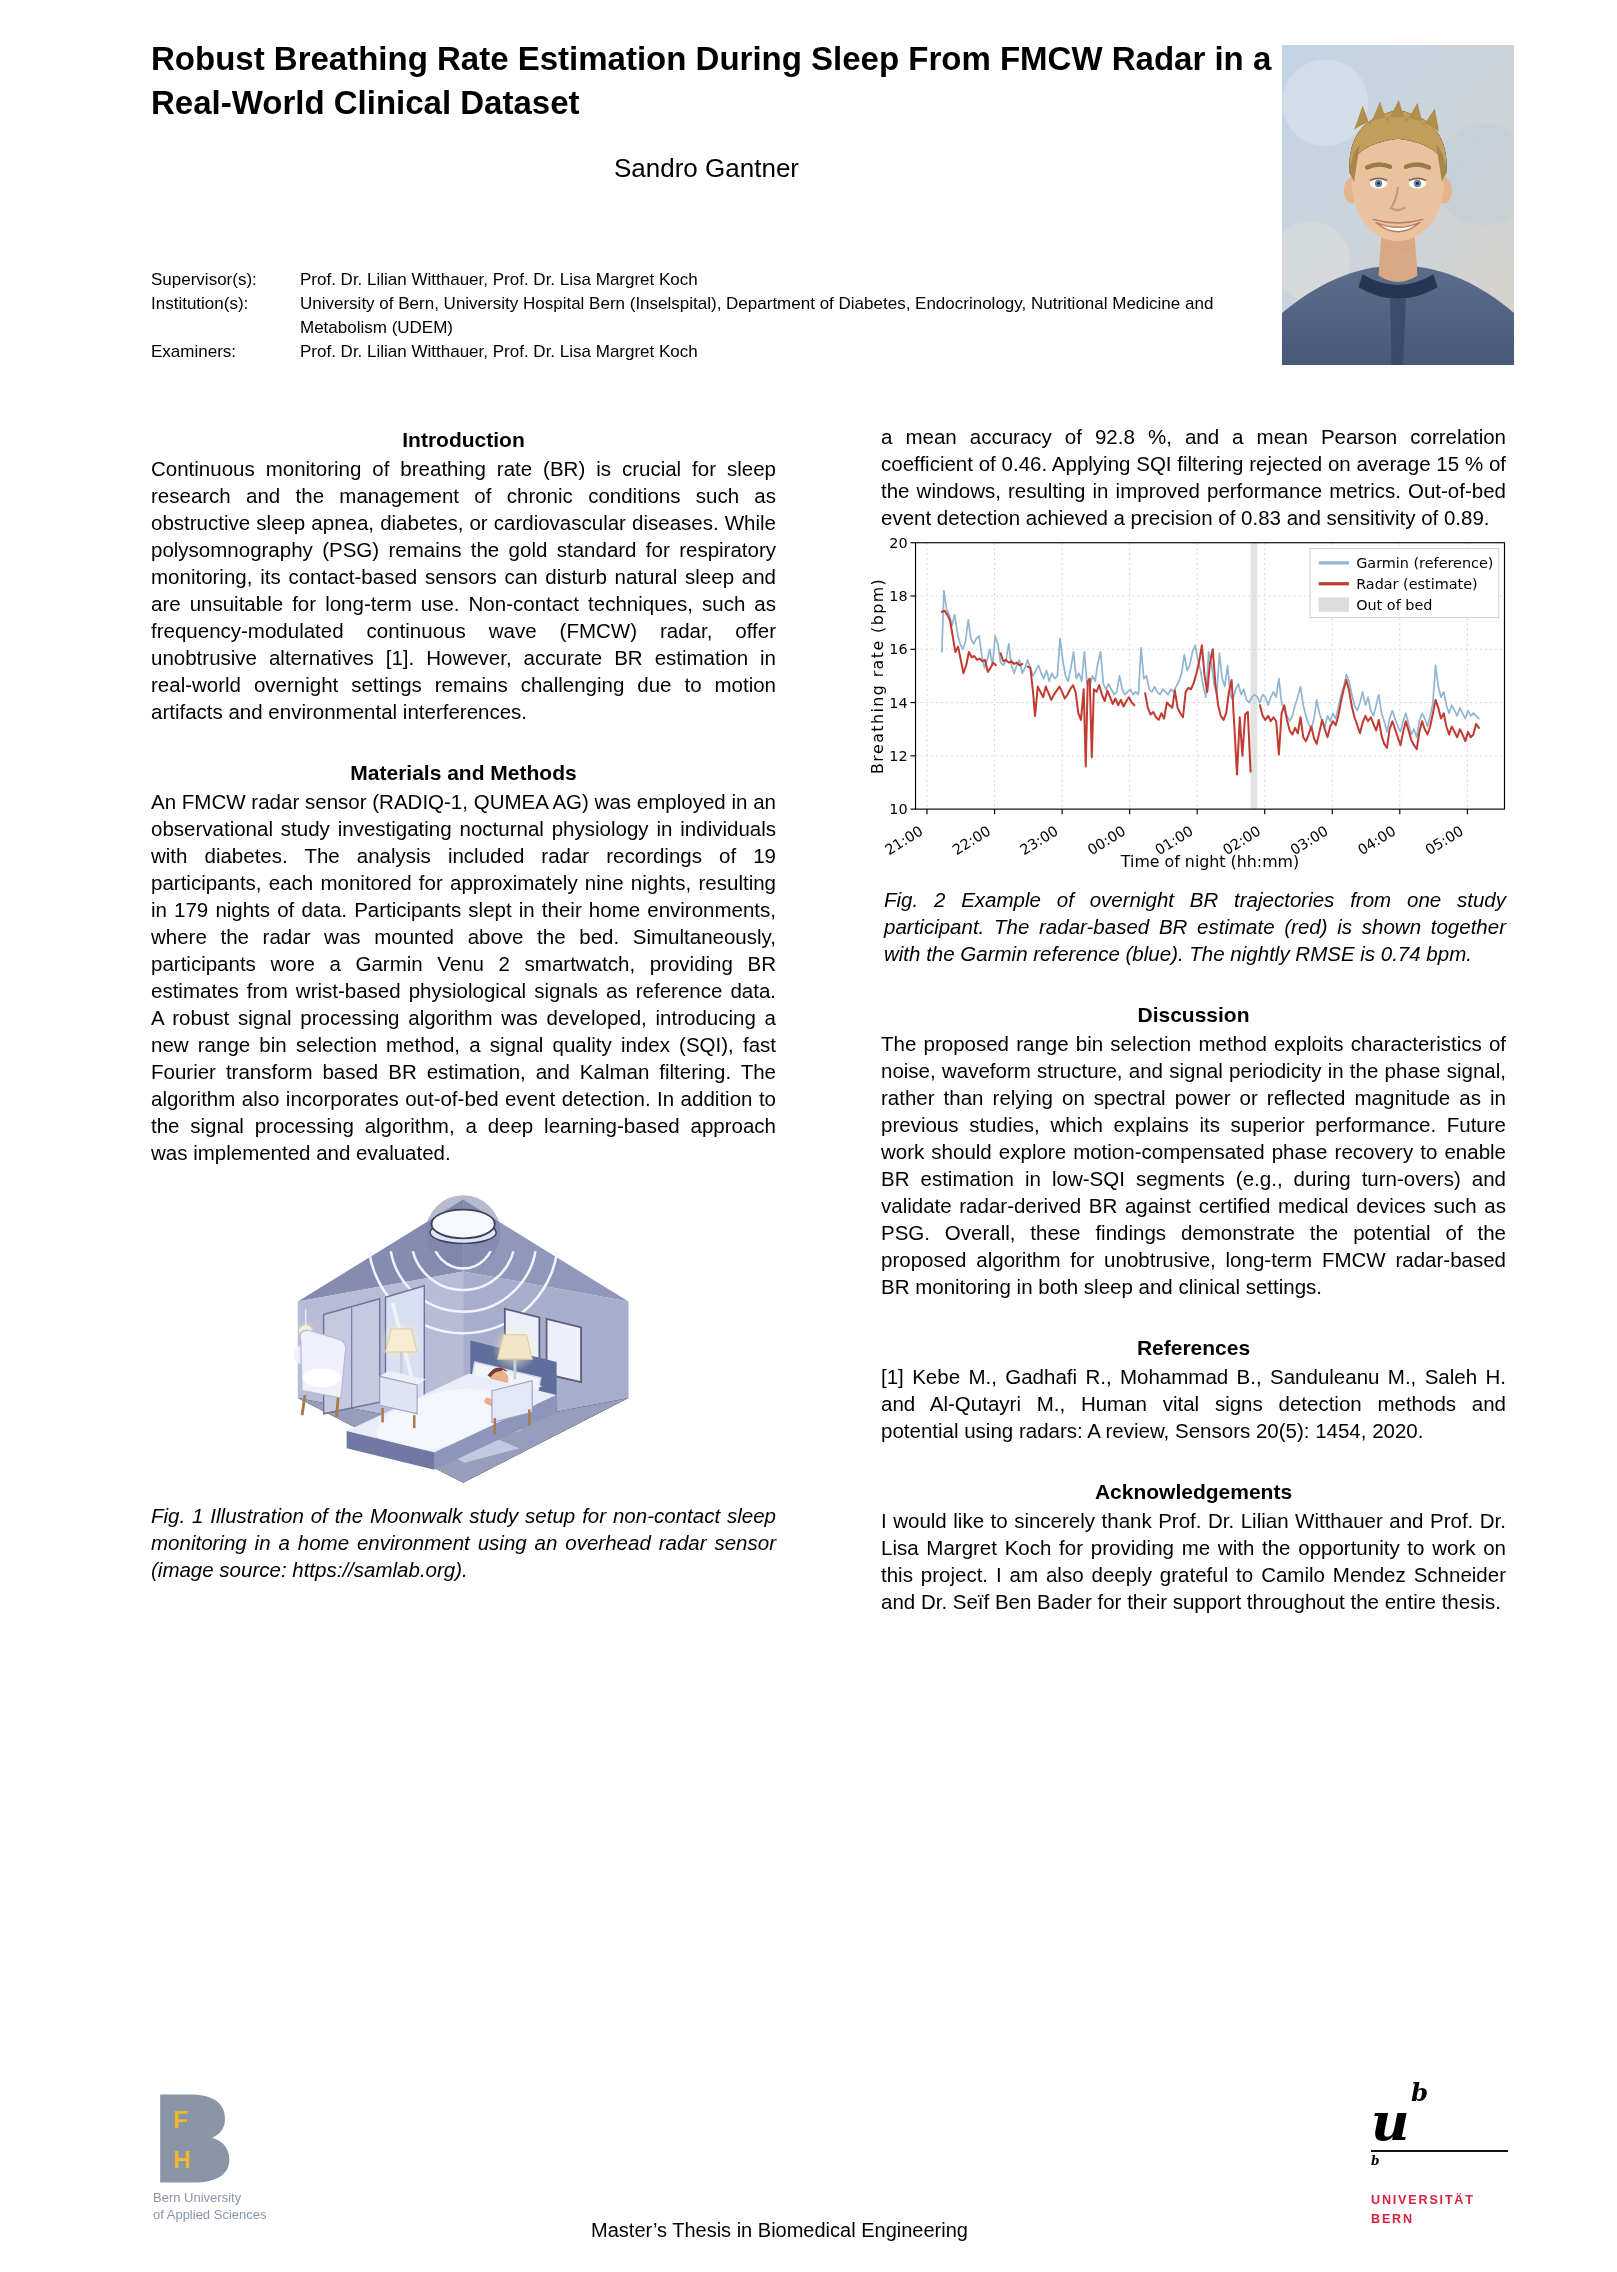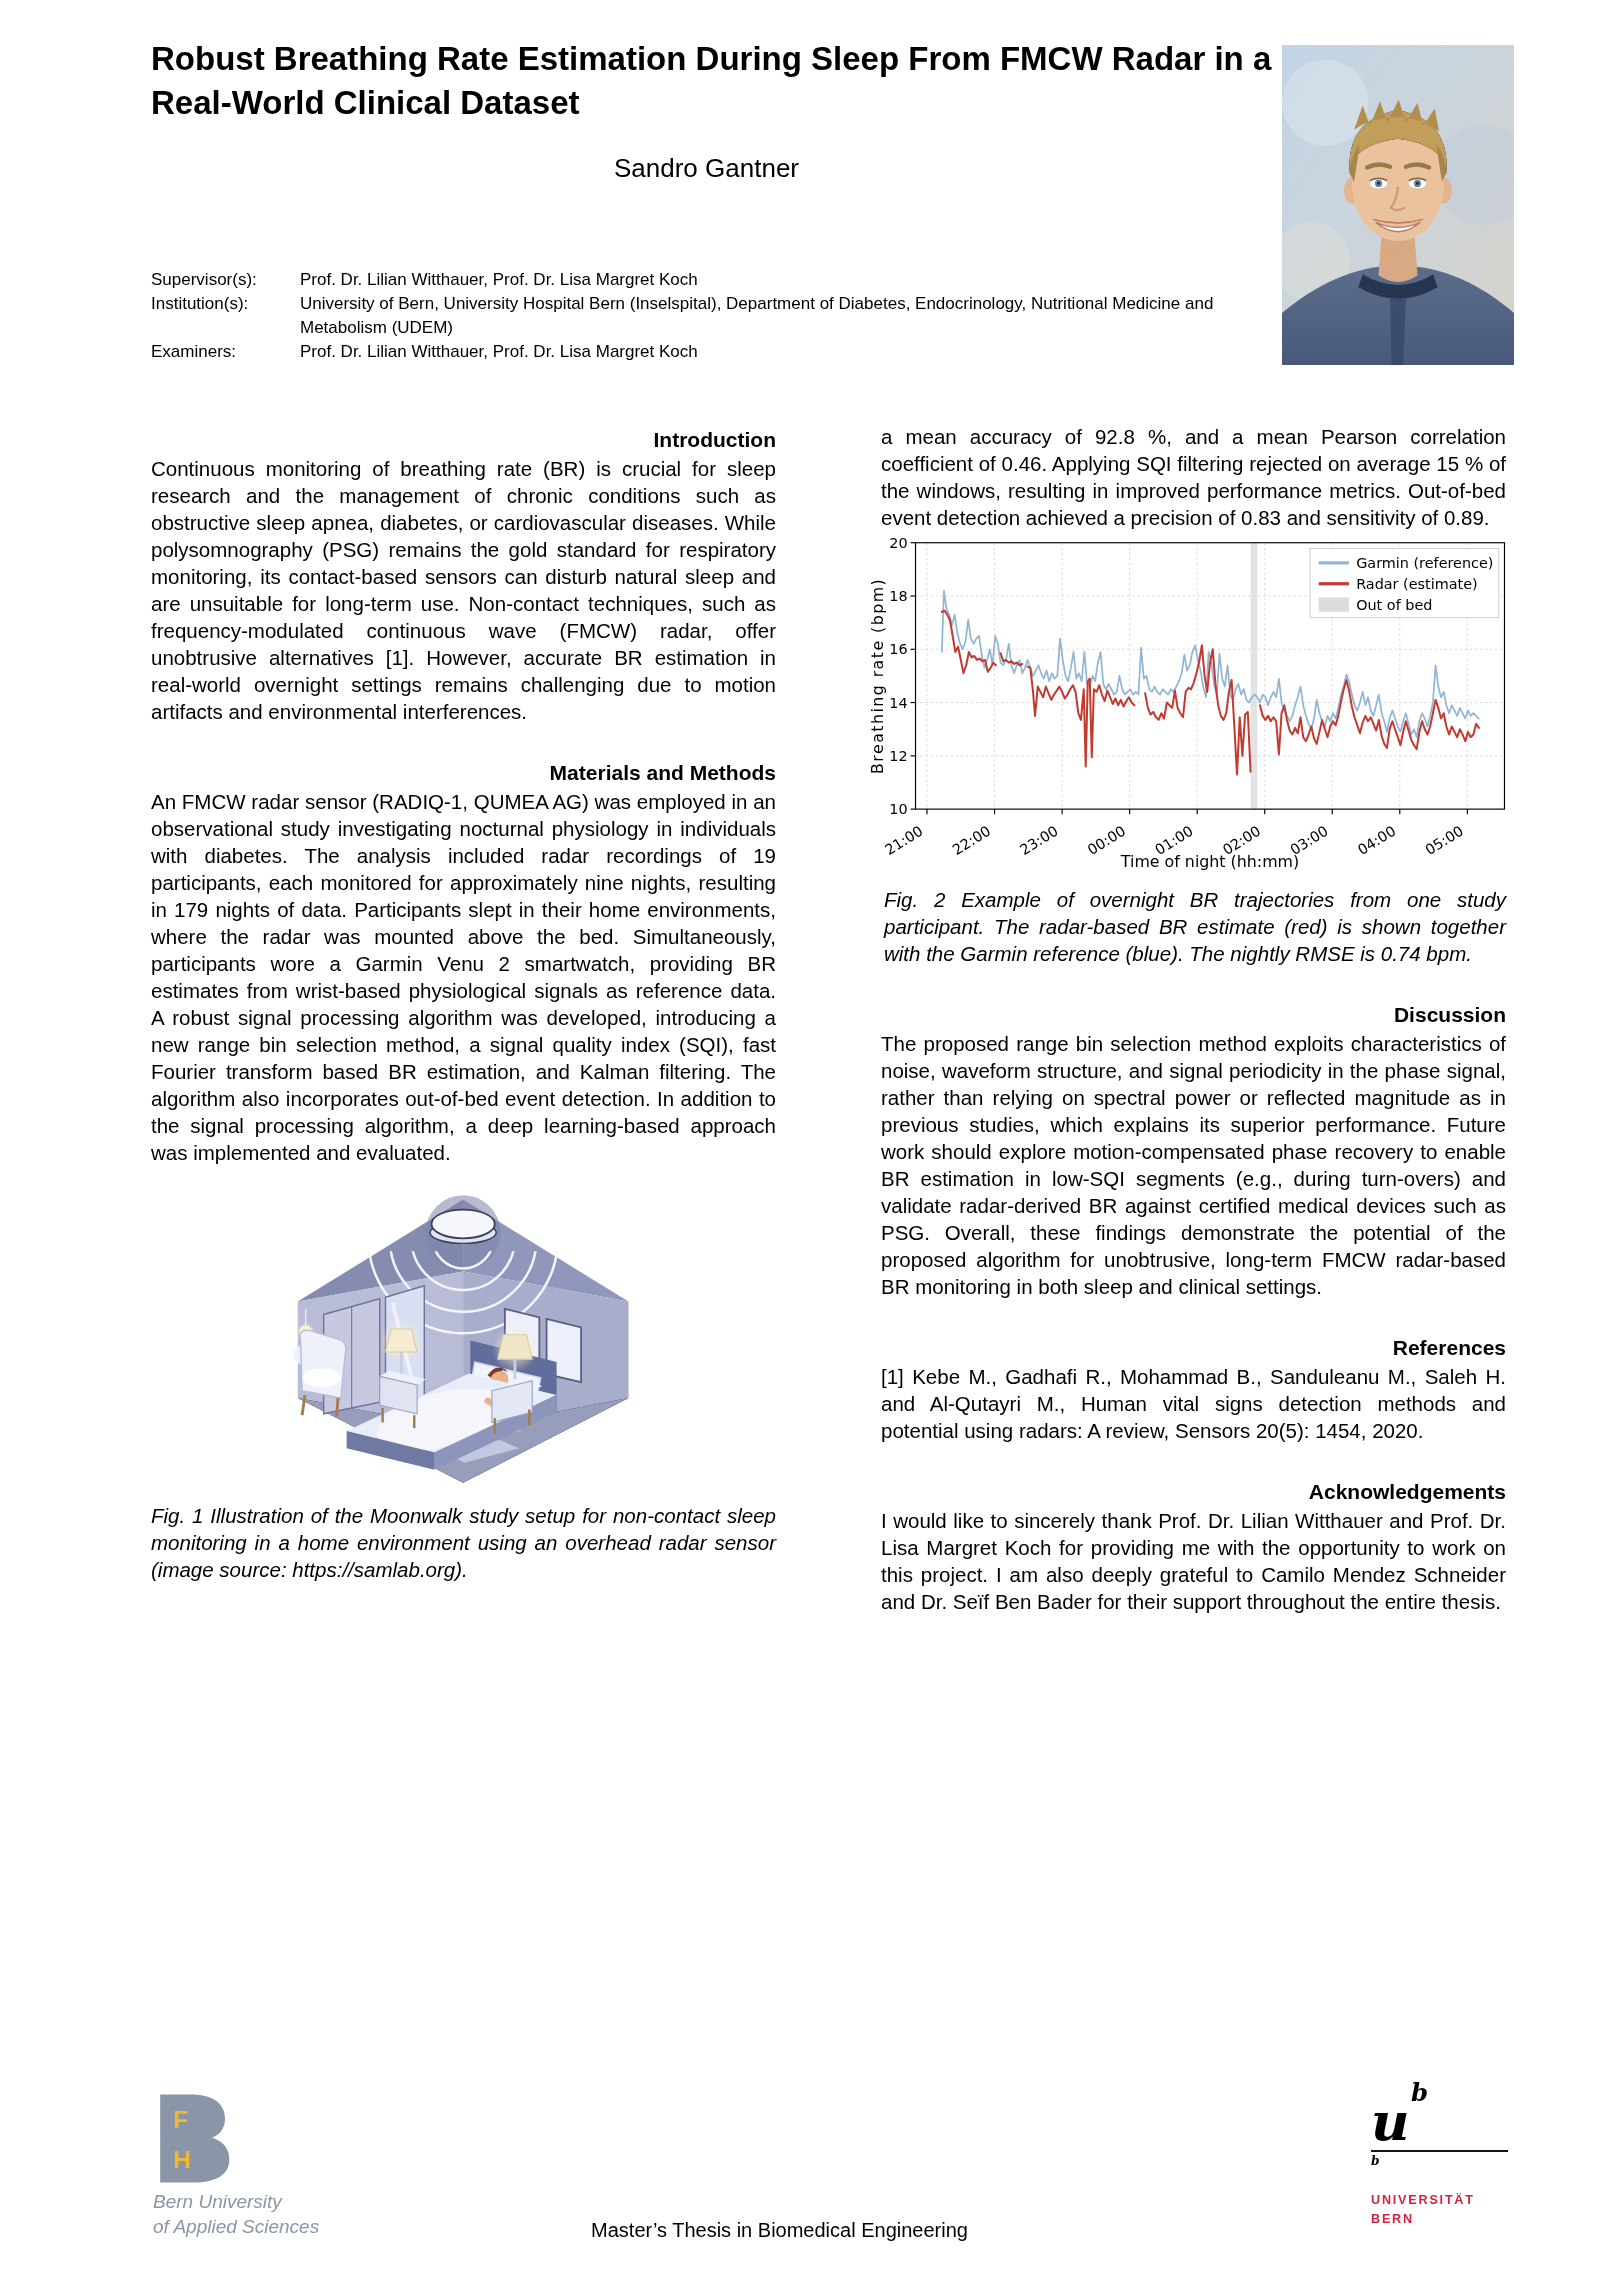--- a/index.html
+++ b/index.html
@@ -26,41 +26,41 @@
   }
   .meta .lbl{grid-column:1;}
   .meta .val{grid-column:2;}
   .photo{
     position:absolute;left:1282px;top:45px;width:232px;height:320px;
     overflow:hidden;background:#c9d6e2;
   }
   .col{position:absolute;width:625px;text-align:justify;font-size:20.5px;line-height:27px;}
   .col-left{left:151px;top:426px;}
   .col-right{left:881px;top:423px;}
-  h2.sec{font-size:21px;font-weight:bold;margin:0 0 2.2px 0;text-align:right;}
+  h2.sec{font-size:21px;font-weight:bold;margin:0 0 2.2px 0;text-align:center;}
   .col p{margin:0;}
   .section{margin-top:34px;}
   figure{margin:0;padding:0;}
   .fig1{margin:21.6px 0 4.3px 0;text-align:center;}
   .fig1 svg{display:inline-block;}
   .caption{font-style:italic;margin-top:5.8px;text-align:justify;}
   .fig2{margin:2.9px 0 0 -13px;}
   .chart-svg text{font-family:"DejaVu Sans","Liberation Sans",sans-serif;fill:#000;}
   .footer-center{
     position:absolute;left:0;top:2204px;width:100%;
     text-align:center;font-size:20px;margin-top:15px;
   }
   .bfh{position:absolute;left:153px;top:2093px;width:245px;}
   .ub{position:absolute;left:1371px;top:2098px;width:187px;}
   .ub .mark{font-family:"DejaVu Serif","Liberation Serif",serif;font-style:italic;font-weight:bold;font-size:53px;line-height:0.9;}
   .ub .mark sup{font-size:24.5px;font-style:italic;position:relative;top:-20px;left:1.4px;}
   .ub .rule{width:137px;height:2.2px;background:#111;margin:4.3px 0 2.9px 0;}
   .ub .tinyb{font-family:"DejaVu Serif","Liberation Serif",serif;font-style:italic;font-weight:bold;font-size:12.2px;line-height:1;}
   .ub .uni{font-size:12.6px;font-weight:bold;letter-spacing:1.8px;line-height:1.45;}
-  .bfh .bfh-text{font-size:19px;line-height:1.3;margin-top:4.3px;font-style:italic;}
+  .bfh .bfh-text{font-size:13px;line-height:1.3;margin-top:4.3px;}
 </style>
 </head>
 <body>
 
 <div class="page">
 
   <div class="title">Robust Breathing Rate Estimation During Sleep From FMCW Radar in a Real-World Clinical Dataset</div>
   <div class="author">Sandro Gantner</div>
 
   <div class="meta">

